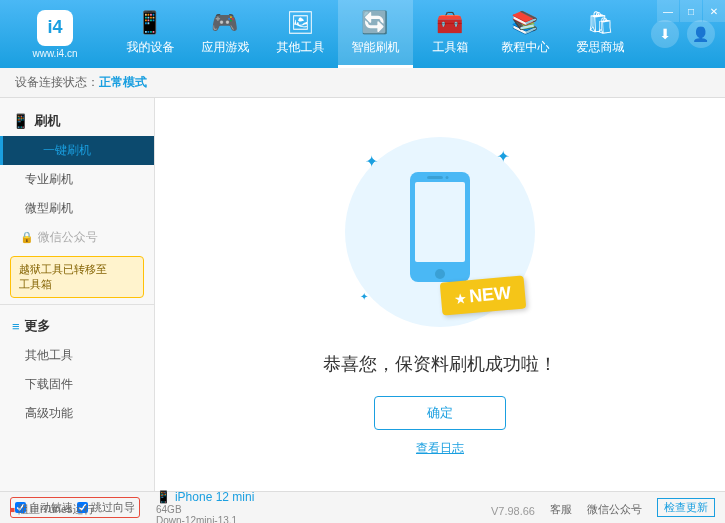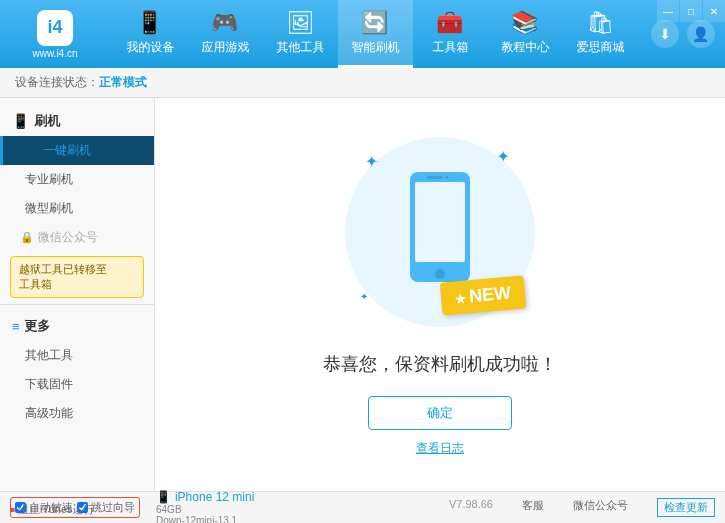--- a/index.html
+++ b/index.html
@@ -243,21 +243,21 @@
       position: absolute;
       color: #1a9fe0;
       font-size: 16px;
     }
     .success-text {
       font-size: 18px;
       color: #333;
       margin-bottom: 20px;
     }
     .confirm-btn {
-      width: 144px;
+      width: 132px;
       height: 34px;
       background: white;
       border: 1px solid #1a9fe0;
       border-radius: 4px;
       color: #1a9fe0;
       font-size: 13px;
       cursor: pointer;
       margin-bottom: 10px;
       display: flex;
       align-items: center;
@@ -308,22 +308,22 @@
       font-size: 12px;
       color: #1a9fe0;
       font-weight: normal;
     }
     .device-sub {
       font-size: 10px;
       color: #888;
     }
     .bottom-right {
       display: flex;
-      align-items: flex-start;
-      gap: 29px;
+      align-items: flex-end;
+      gap: 15px;
       margin-left: 39px;
     }
     .version-text { font-size: 11px; color: #999; }
     .bottom-link {
       font-size: 11px;
       color: #666;
       cursor: pointer;
     }
     .update-btn {
       font-size: 11px;

